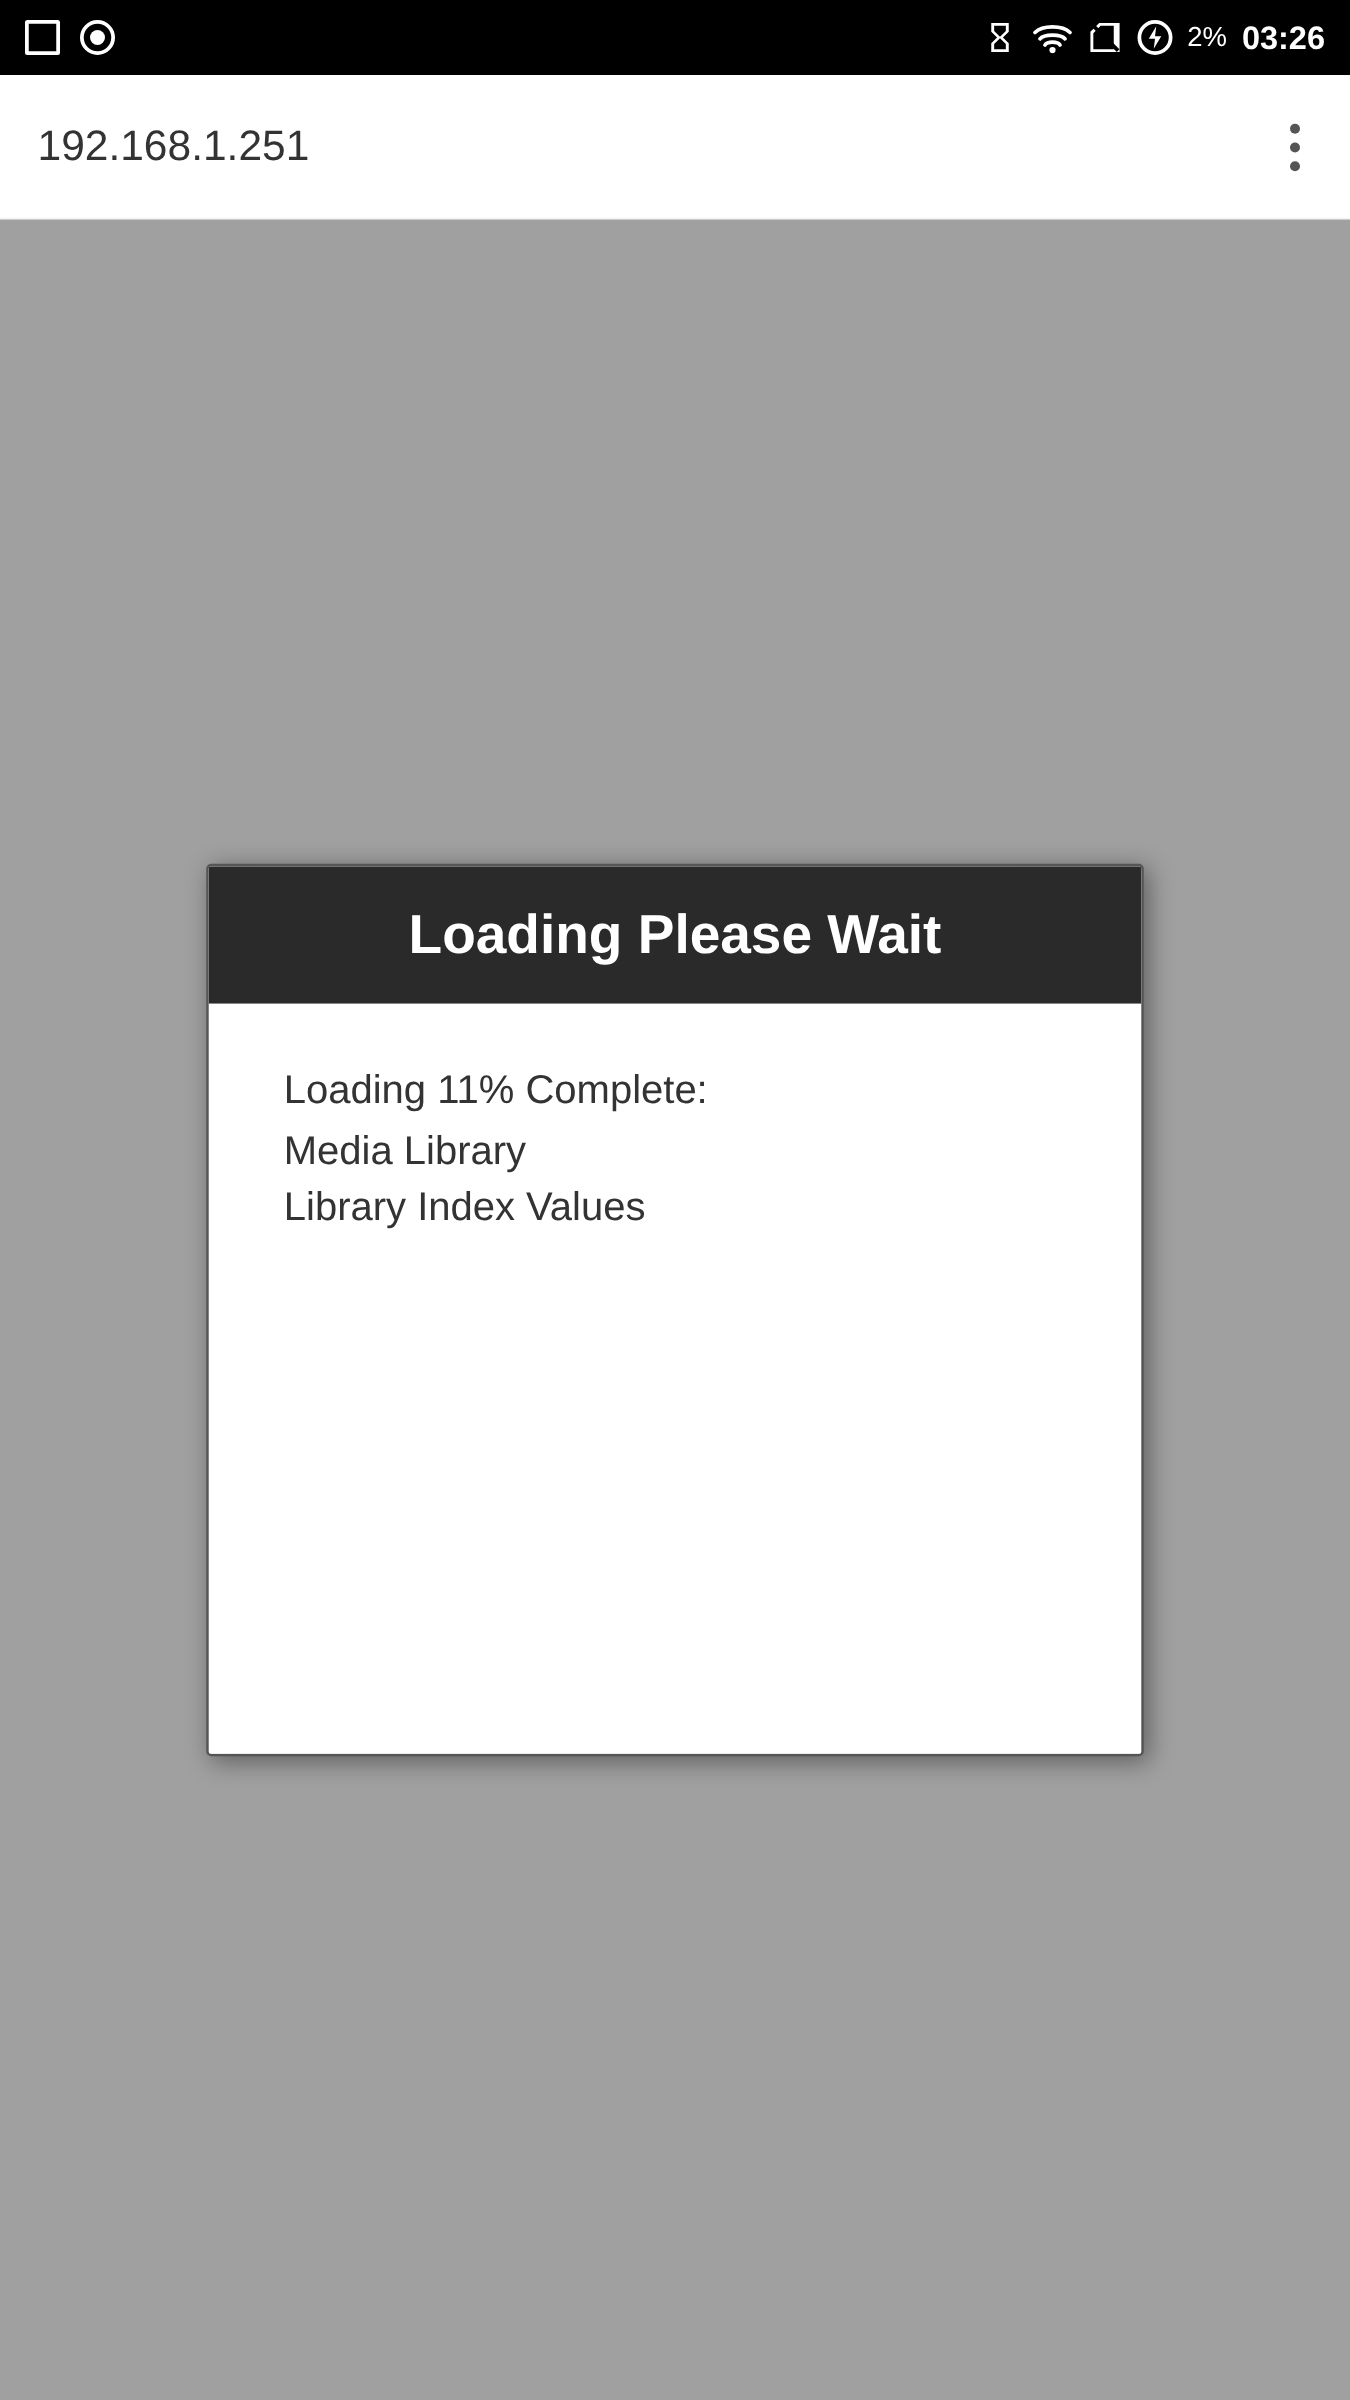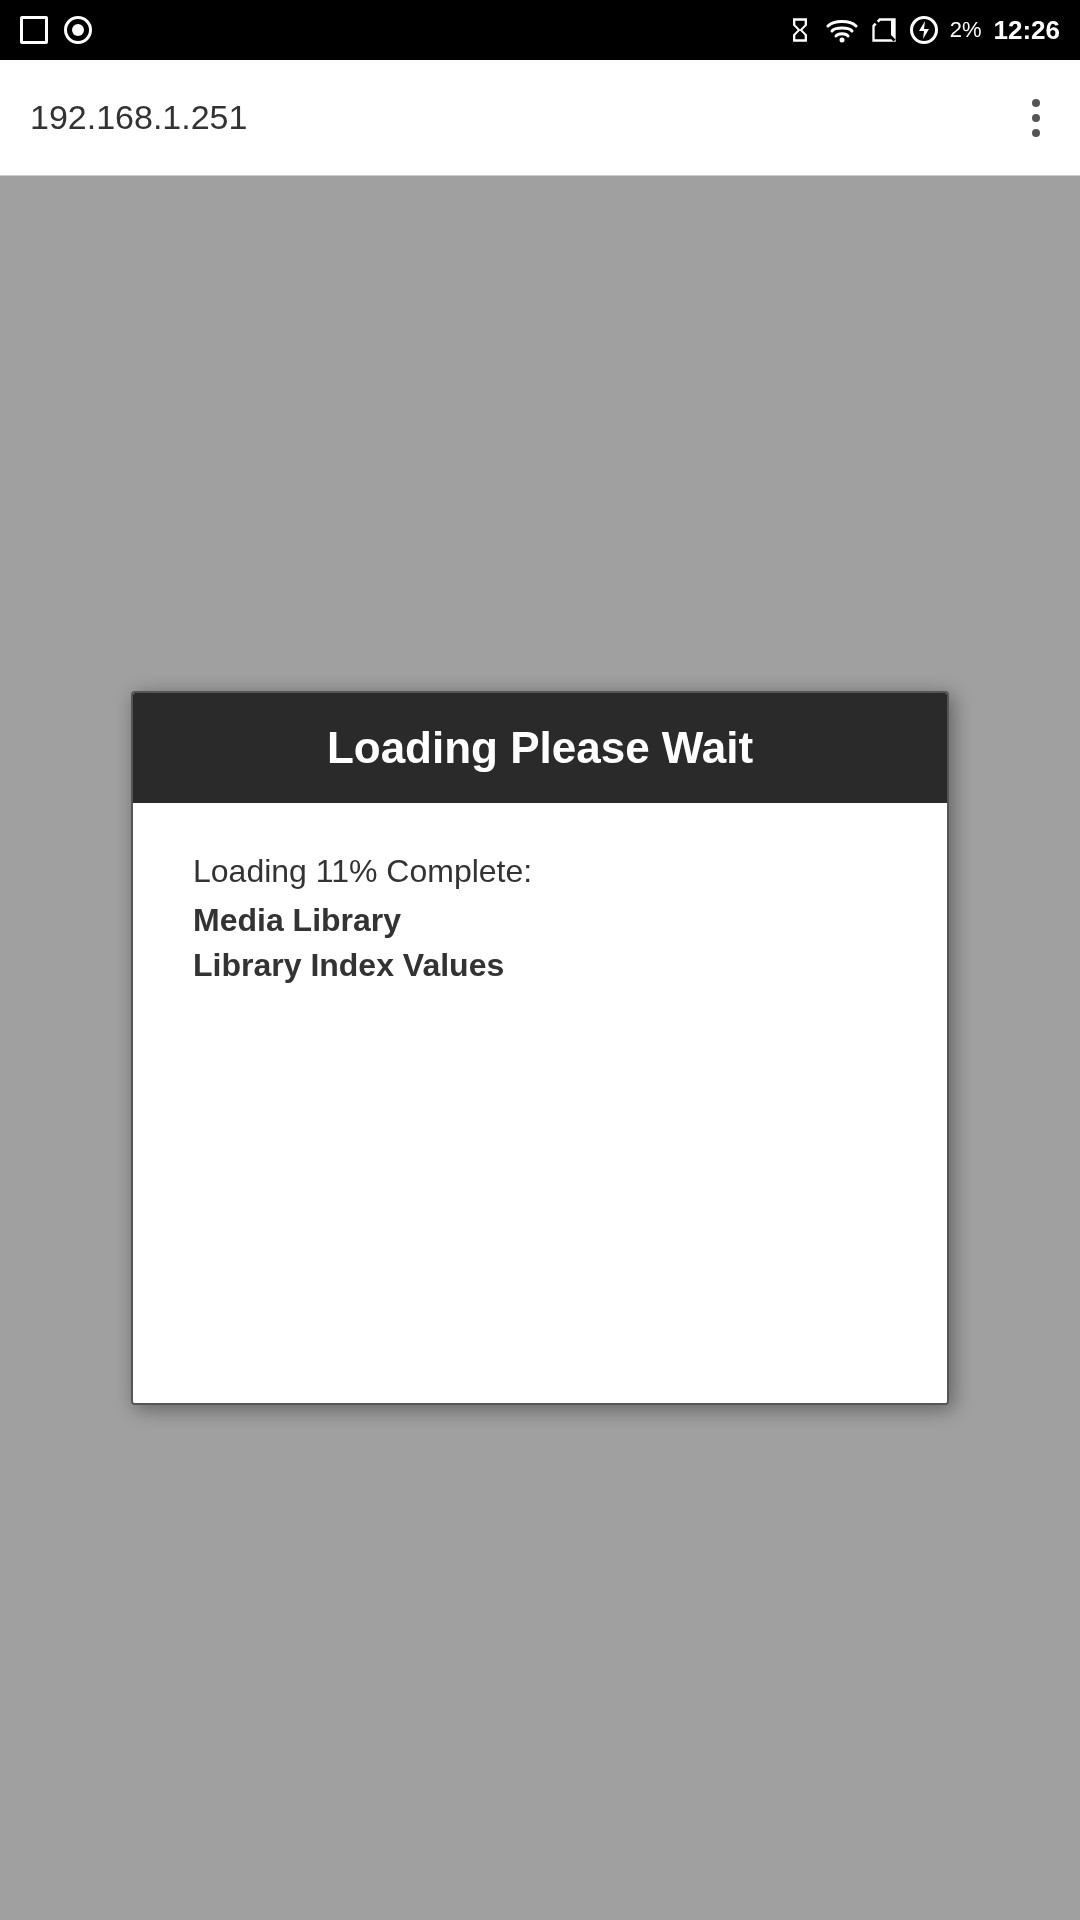--- a/index.html
+++ b/index.html
@@ -139,21 +139,21 @@
       flex: 1;
       background: #a0a0a0;
       display: flex;
       align-items: center;
       justify-content: center;
       padding: 40px;
     }
 
     
     .dialog {
-      width: 818px;
+      width: 750px;
       background: #fff;
       border: 2px solid #555;
       border-radius: 4px;
       box-shadow: 4px 4px 20px rgba(0,0,0,0.4);
       overflow: hidden;
     }
 
     .dialog-header {
       background: #2a2a2a;
       padding: 30px 40px;
@@ -178,21 +178,20 @@
       color: #333;
       margin-bottom: 12px;
       font-family: sans-serif;
     }
 
     .loading-item {
       font-size: 32px;
       color: #333;
       margin-bottom: 8px;
       font-family: sans-serif;
-      font-weight: bold;
     }
 
     
     .wifi-svg {
       fill: none;
       stroke: #fff;
       stroke-width: 3;
       stroke-linecap: round;
     }
   </style>
@@ -229,21 +228,21 @@
     </span>
 
     <div class="icon-bolt">
       <svg width="16" height="18" viewBox="0 0 16 18" fill="white">
         <polygon points="9,0 3,10 8,10 7,18 13,8 8,8"></polygon>
       </svg>
     </div>
 
     <span class="status-battery">2%</span>
 
-    <span class="status-time">12:26</span>
+    <span class="status-time">03:26</span>
   </div>
 </div>
 
 <div class="address-bar">
   <input class="address-input" type="text" value="192.168.1.251" style="">
   <div class="menu-dots">
     <span></span>
     <span></span>
     <span></span>
   </div>

